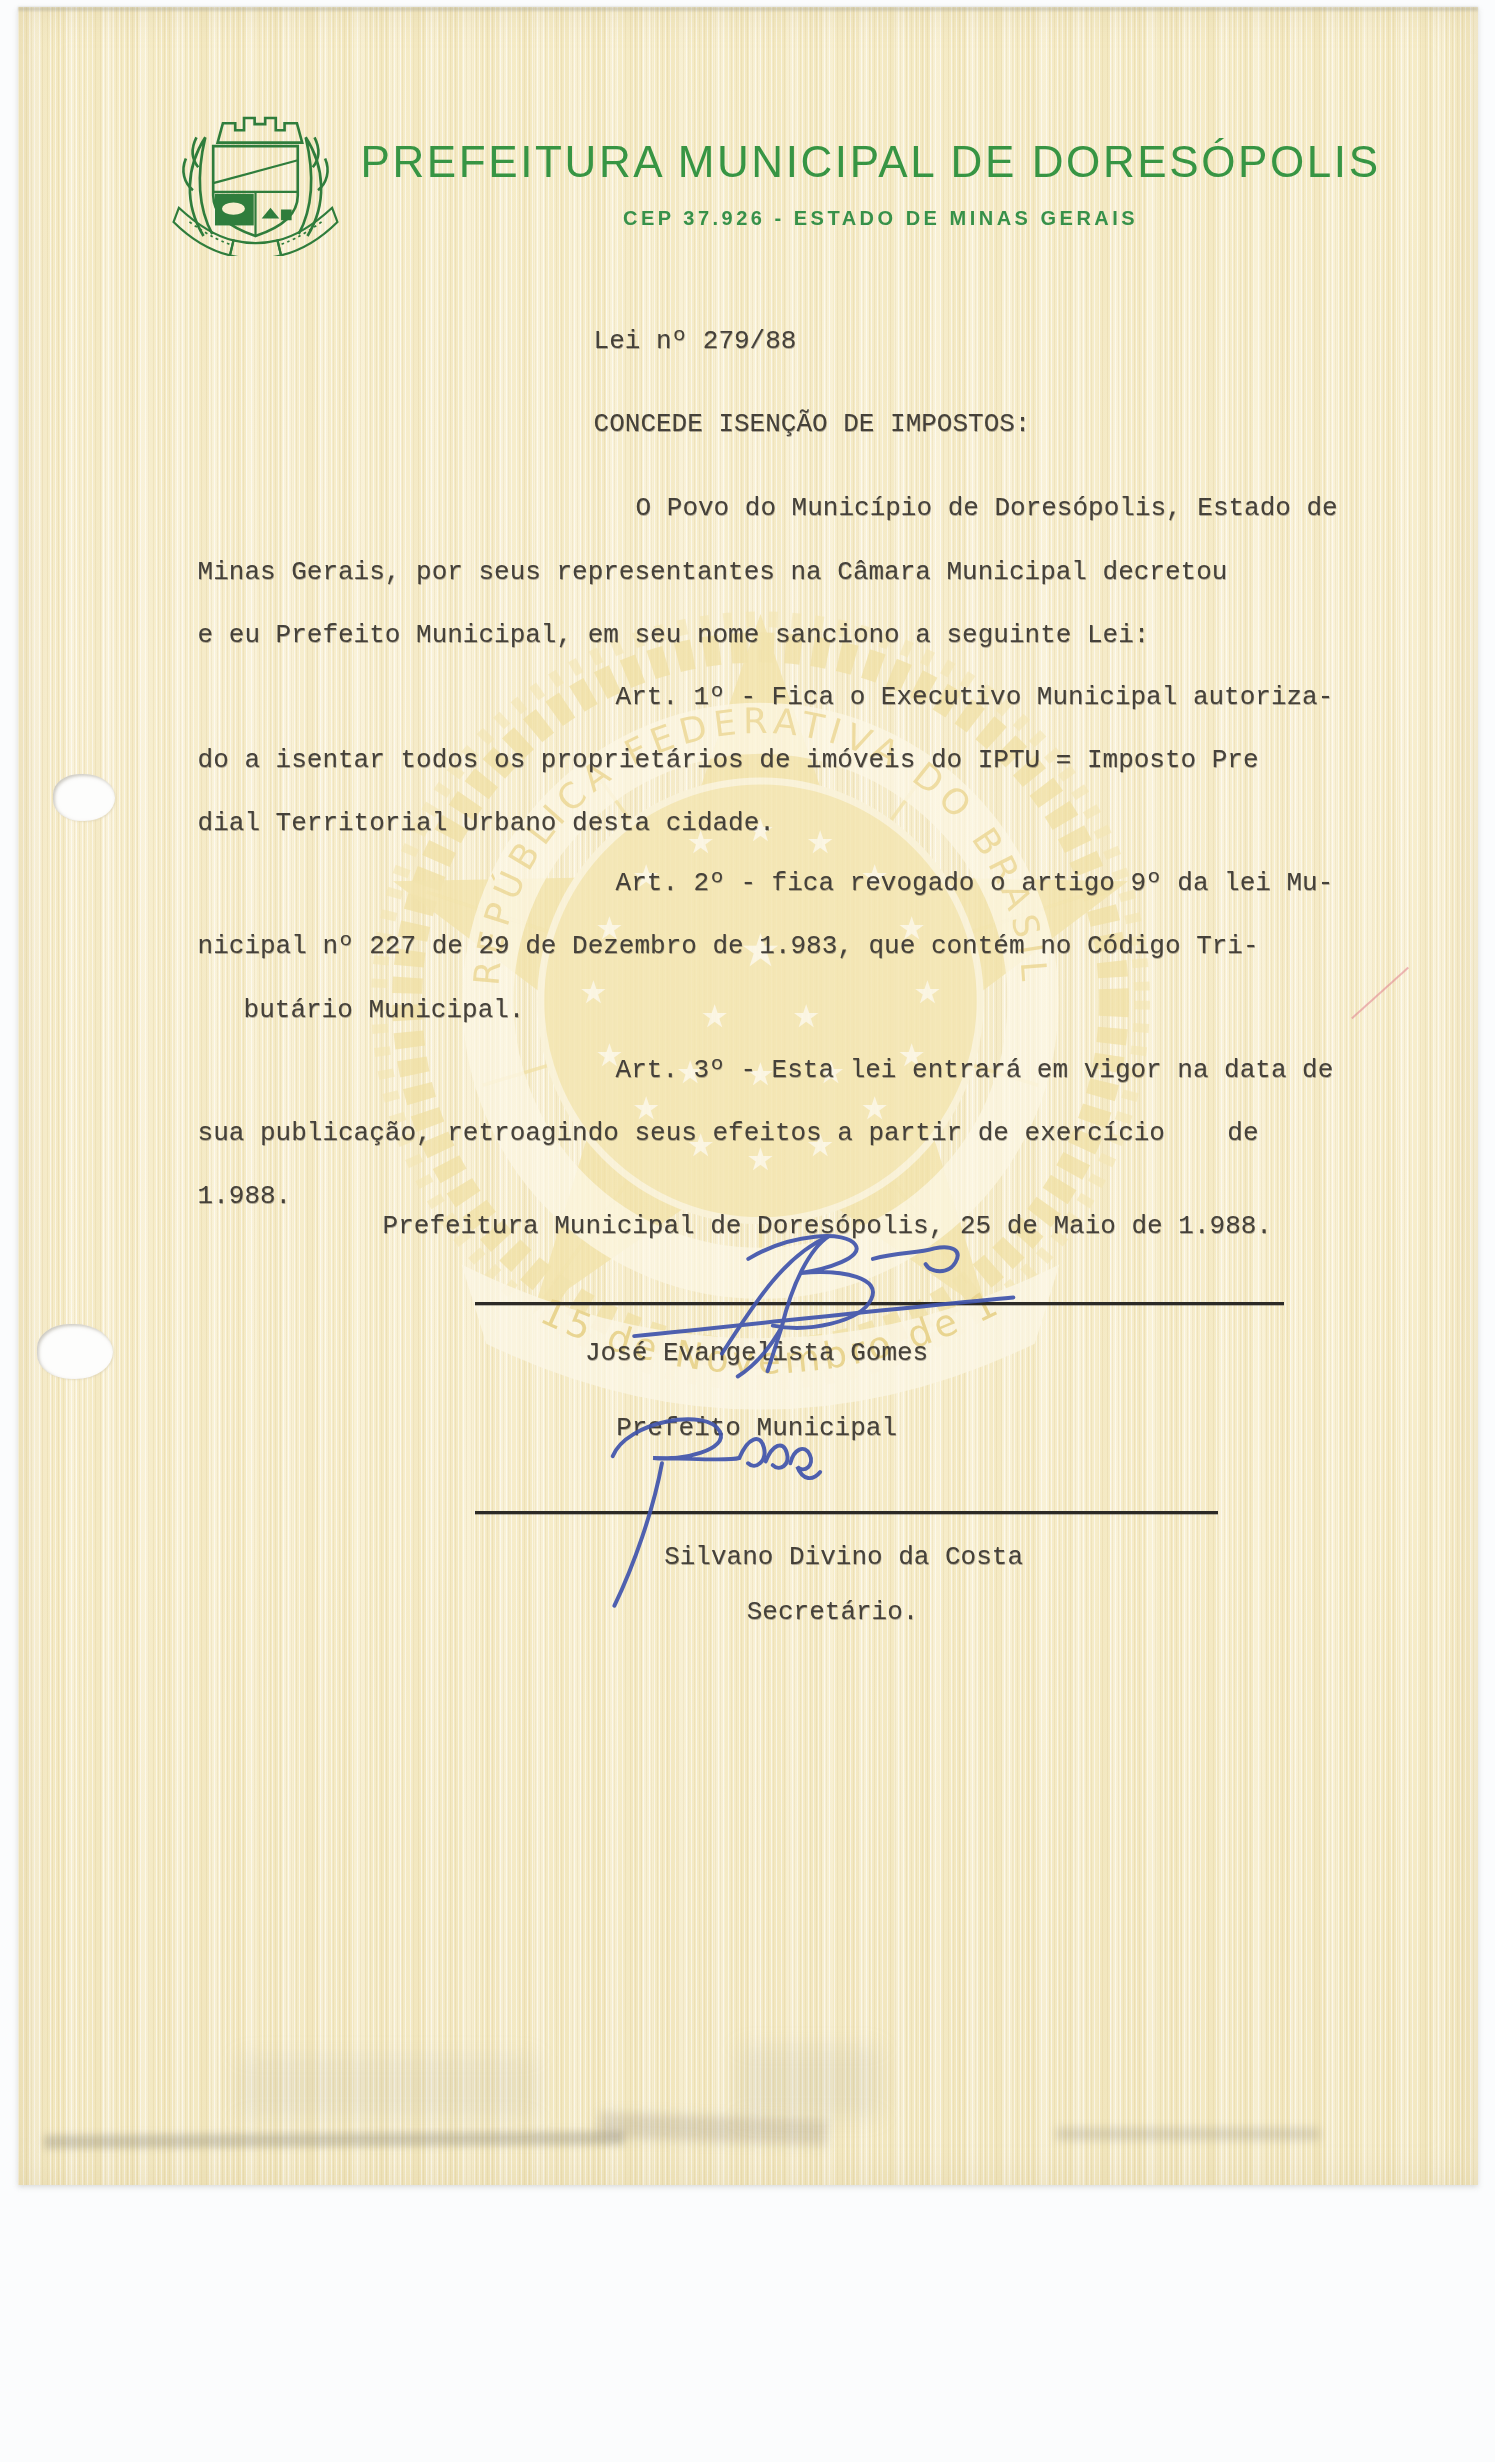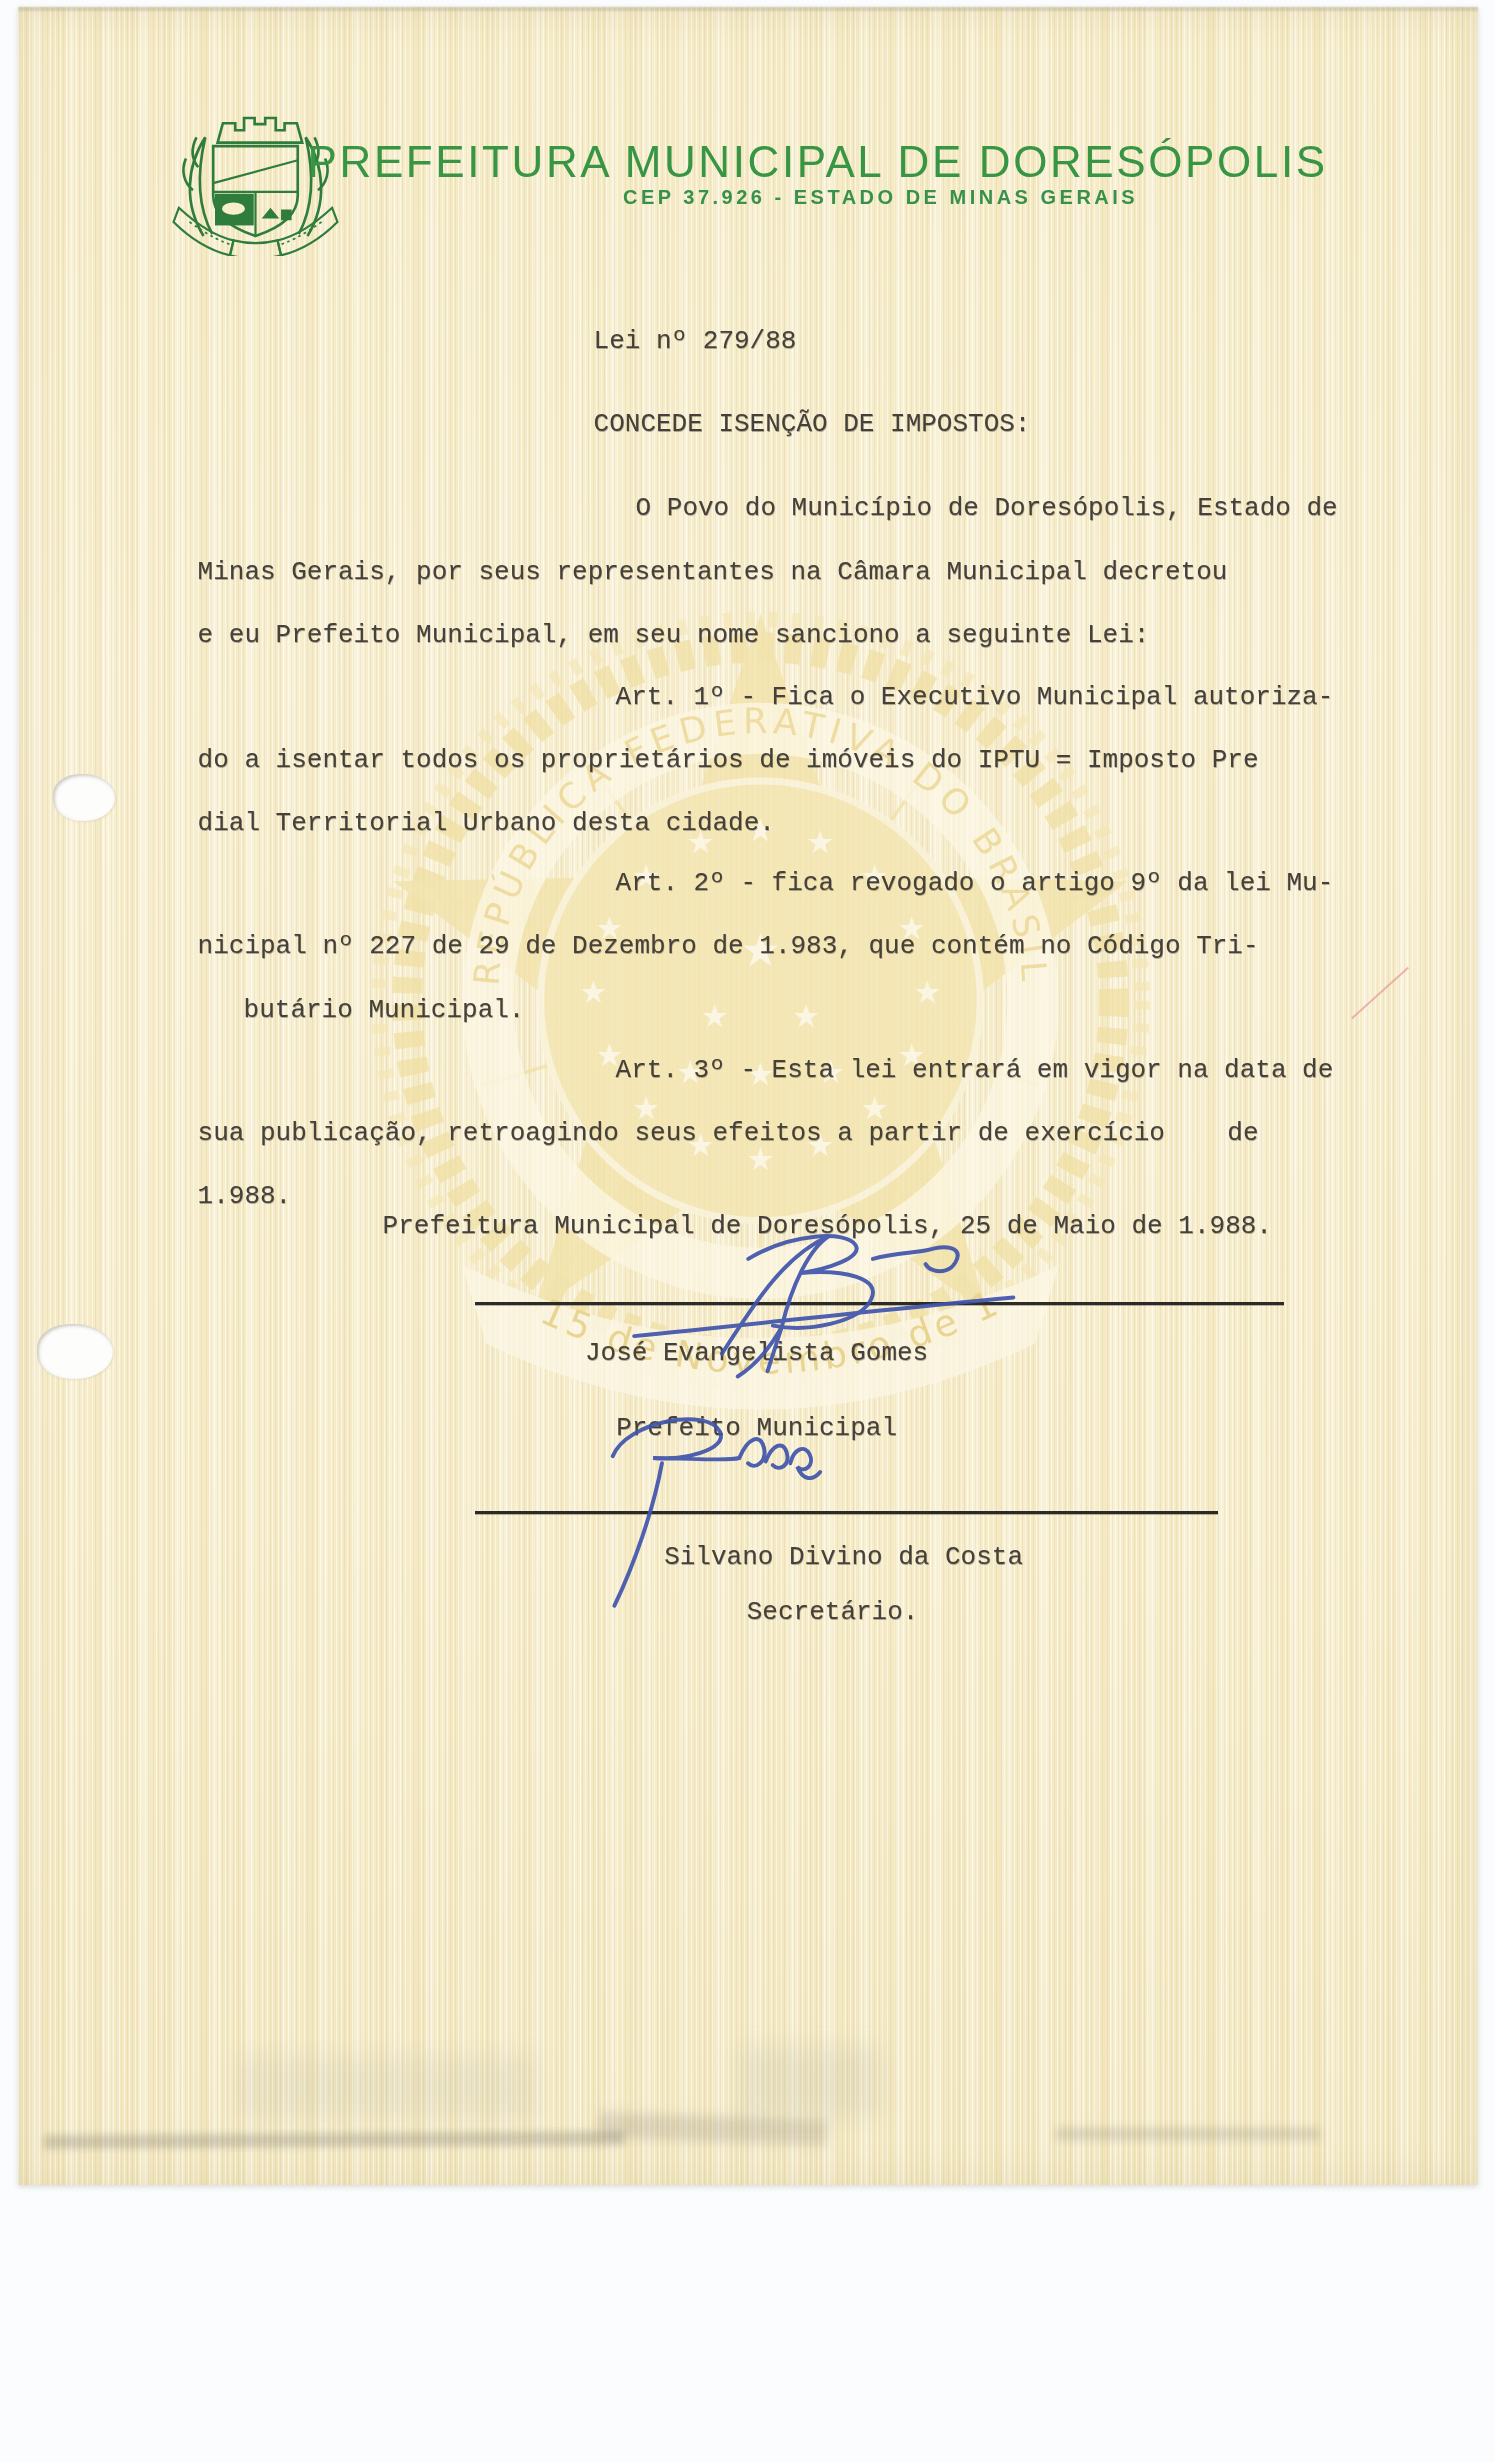--- a/index.html
+++ b/index.html
@@ -26,27 +26,27 @@
     font-family:"Liberation Mono", monospace;
     font-size:26px;line-height:33px;
     color:#45413a;
     white-space:pre;
     text-shadow:0.5px 0.5px 0.6px rgba(62,56,46,.38);
     z-index:5;
   }
   .center-box{text-align:center;}
   .header-title{
     position:absolute;left:290px;top:130px;width:1126px;
-    text-align:left;
+    text-align:center;
     font-family:"Liberation Sans", sans-serif;
     font-size:44px;font-weight:400;letter-spacing:2.6px;
     color:#379544;z-index:5;
   }
   .header-sub{
-    position:absolute;left:290px;top:179px;width:1126px;
+    position:absolute;left:290px;top:200px;width:1126px;
     text-align:center;
     font-family:"Liberation Sans", sans-serif;
     font-size:20px;font-weight:700;letter-spacing:3.5px;
     color:#37914a;z-index:5;padding-left:10px;
   }
   .sig-rule{position:absolute;height:2.6px;background:#2c2a26;z-index:6;box-shadow:0 0.9px 0 rgba(40,38,34,.35);}
   .sig-svg{position:absolute;z-index:7;}
   .crest{position:absolute;left:145px;top:98px;width:185px;height:151px;z-index:5;}
   .watermark{position:absolute;left:303px;top:563px;width:879px;height:932px;z-index:1;opacity:.85;}
   .hole{position:absolute;background:#fdfdfc;border-radius:46% 54% 52% 48%;z-index:8;

